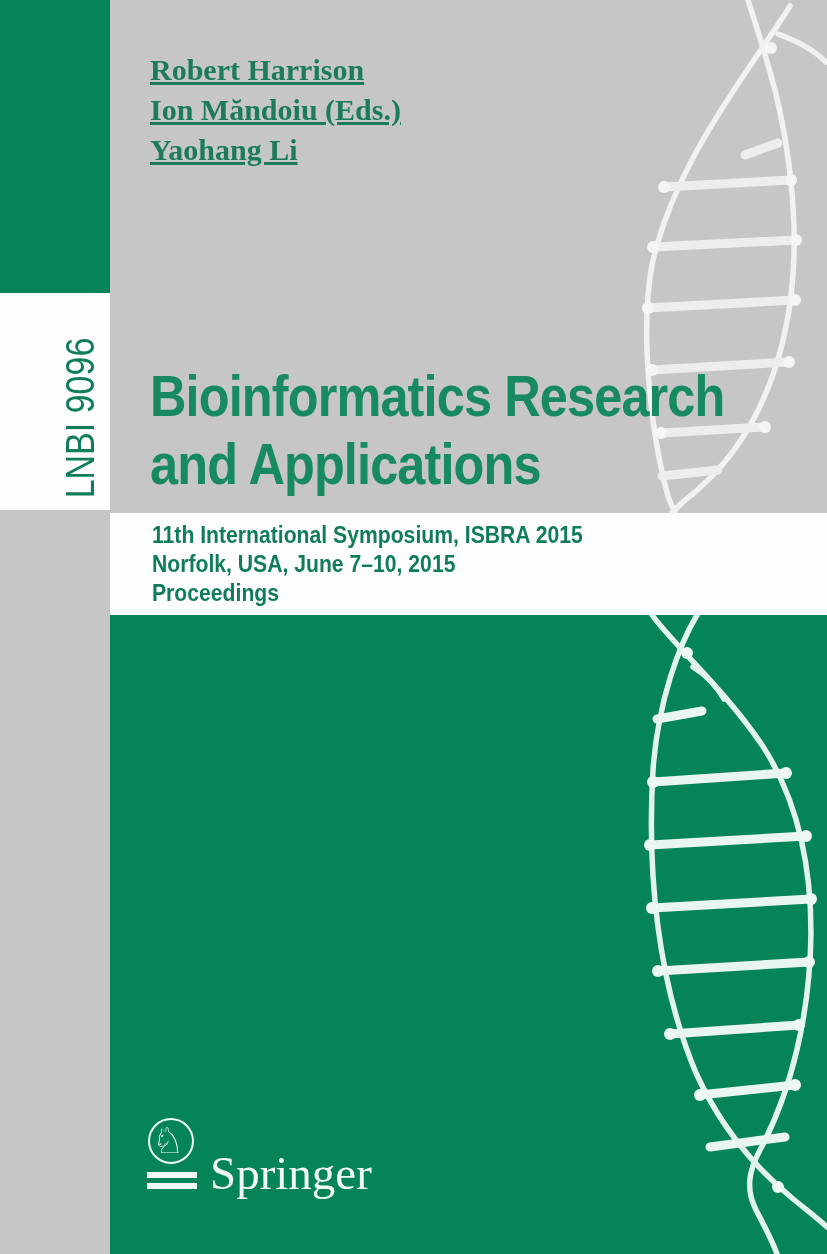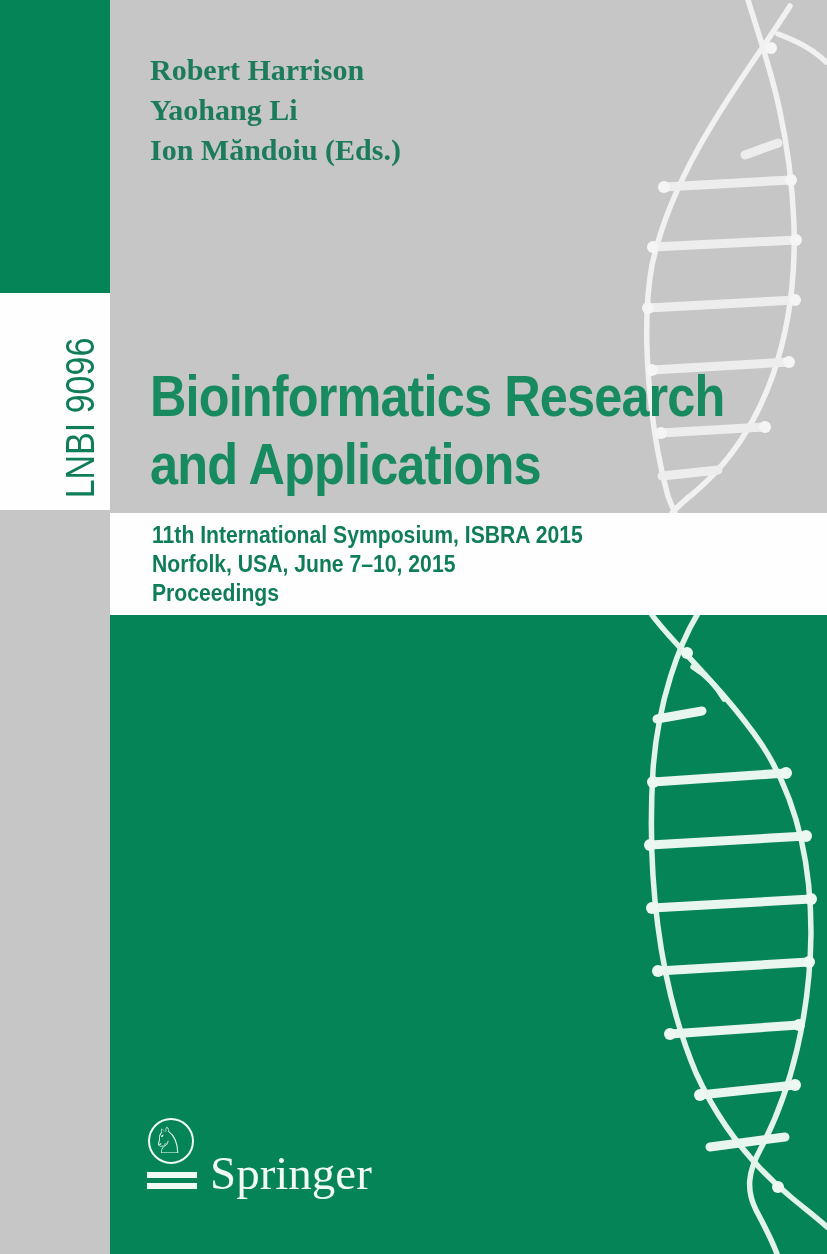--- a/index.html
+++ b/index.html
@@ -39,20 +39,21 @@
     color:var(--spine-green);
     letter-spacing:0px;
   }
 
   
   .editors{
     left:150px;top:50px;
     font:700 30px "Liberation Serif","DejaVu Serif",serif;
     color:var(--editors-green);
     line-height:40px;
+    text-decoration:underline;
   }
 
   
   .title{
     left:150px;top:362px;
     font:700 58px "Liberation Sans","DejaVu Sans",sans-serif;
     color:var(--title-green);
     line-height:68px;
     letter-spacing:-1px;
     transform:scaleX(0.87);
@@ -172,22 +173,22 @@
       <circle cx="195" cy="470" r="6"></circle>
     <circle cx="87" cy="38" r="6"></circle>
       <circle cx="178" cy="572" r="6"></circle>
   </g>
 </svg>
 
 <span class="abs spine-label">LNBI 9096</span>
 
 <div class="abs editors">
   <div>Robert Harrison</div>
+  <div>Ion Măndoiu (Eds.)</div>
   <div>Yaohang Li</div>
-  <div>Ion Măndoiu (Eds.)</div>
 </div>
 
 <div class="abs title">
   <div>Bioinformatics Research</div>
   <div>and Applications</div>
 </div>
 
 <div class="abs subtitle">
   <div>11th International Symposium, ISBRA 2015</div>
   <div>Norfolk, USA, June 7–10, 2015</div>

